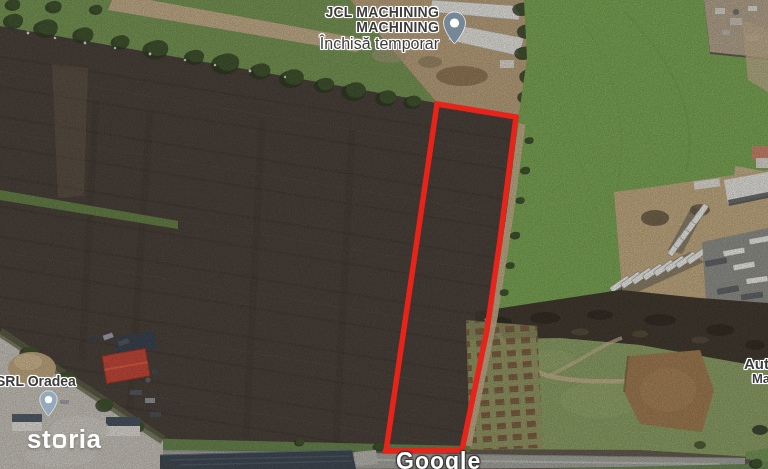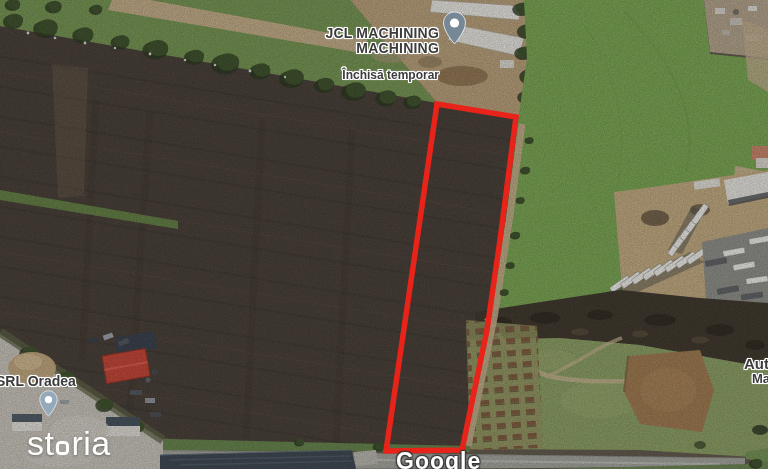--- a/index.html
+++ b/index.html
@@ -22,28 +22,28 @@
   .pin-jcl{left:442px;top:11px;width:25px;height:34px;}
   .pin-srl{left:39px;top:389px;width:19px;height:29px;}
   .pin-body-dark{fill:var(--pin-dark,#76ununited8795);fill:var(--pin-dark,#768795);stroke:rgba(255,255,255,.75);stroke-width:1;}
   .pin-body-light{fill:var(--pin-light,#94aabb);stroke:rgba(255,255,255,.8);stroke-width:1;}
   
   .poi-label{position:absolute;color:var(--label-text,#3c3c3c);
     text-shadow:-1px -1px 0 #fff,1px -1px 0 #fff,-1px 1px 0 #fff,1px 1px 0 #fff,
       -1px 0 0 #fff,1px 0 0 #fff,0 -1px 0 #fff,0 1px 0 #fff,0 0 3px #fff;
     white-space:nowrap;}
   .lbl-jcl{right:329px;top:5px;text-align:right;}
-  .lbl-jcl .poi-name{font-size:14px;font-weight:700;line-height:1.08;letter-spacing:.2px;margin-top:21px;}
-  .lbl-jcl .poi-status{font-size:12px;font-weight:700;margin-top:12px;}
+  .lbl-jcl .poi-name{font-size:14px;font-weight:700;line-height:1.08;letter-spacing:.2px;}
+  .lbl-jcl .poi-status{font-size:16px;font-weight:400;margin-top:0;}
   .lbl-srl{left:-4px;top:373px;font-size:14px;font-weight:700;}
   .lbl-edge{left:744px;top:356px;line-height:1.05;}
   .lbl-edge .l1{font-size:15px;font-weight:700;}
   .lbl-edge .l2{font-size:13px;font-weight:700;margin-left:8px;}
   
-  .wm-storia{position:absolute;left:27px;top:424px;color:#fff;font-size:34px;font-weight:400;
+  .wm-storia{position:absolute;left:27px;top:424px;color:#fff;font-size:26px;font-weight:700;
     letter-spacing:.5px;text-shadow:0 1px 3px rgba(0,0,0,.35);}
   .wm-storia .sq-o{display:inline-block;width:7px;height:8px;border:3.5px solid #fff;
     border-radius:4.5px;margin:0 2px;}
   .wm-google{position:absolute;left:396px;top:448px;color:#fff;font-size:23px;font-weight:700;
     letter-spacing:1px;
     text-shadow:-1px -1px 1px rgba(55,55,55,.95),1px -1px 1px rgba(55,55,55,.95),
       -1px 1px 1px rgba(55,55,55,.95),1px 1px 1px rgba(55,55,55,.95),0 0 3px rgba(0,0,0,.5);}
 </style>
 </head>
 <body>

